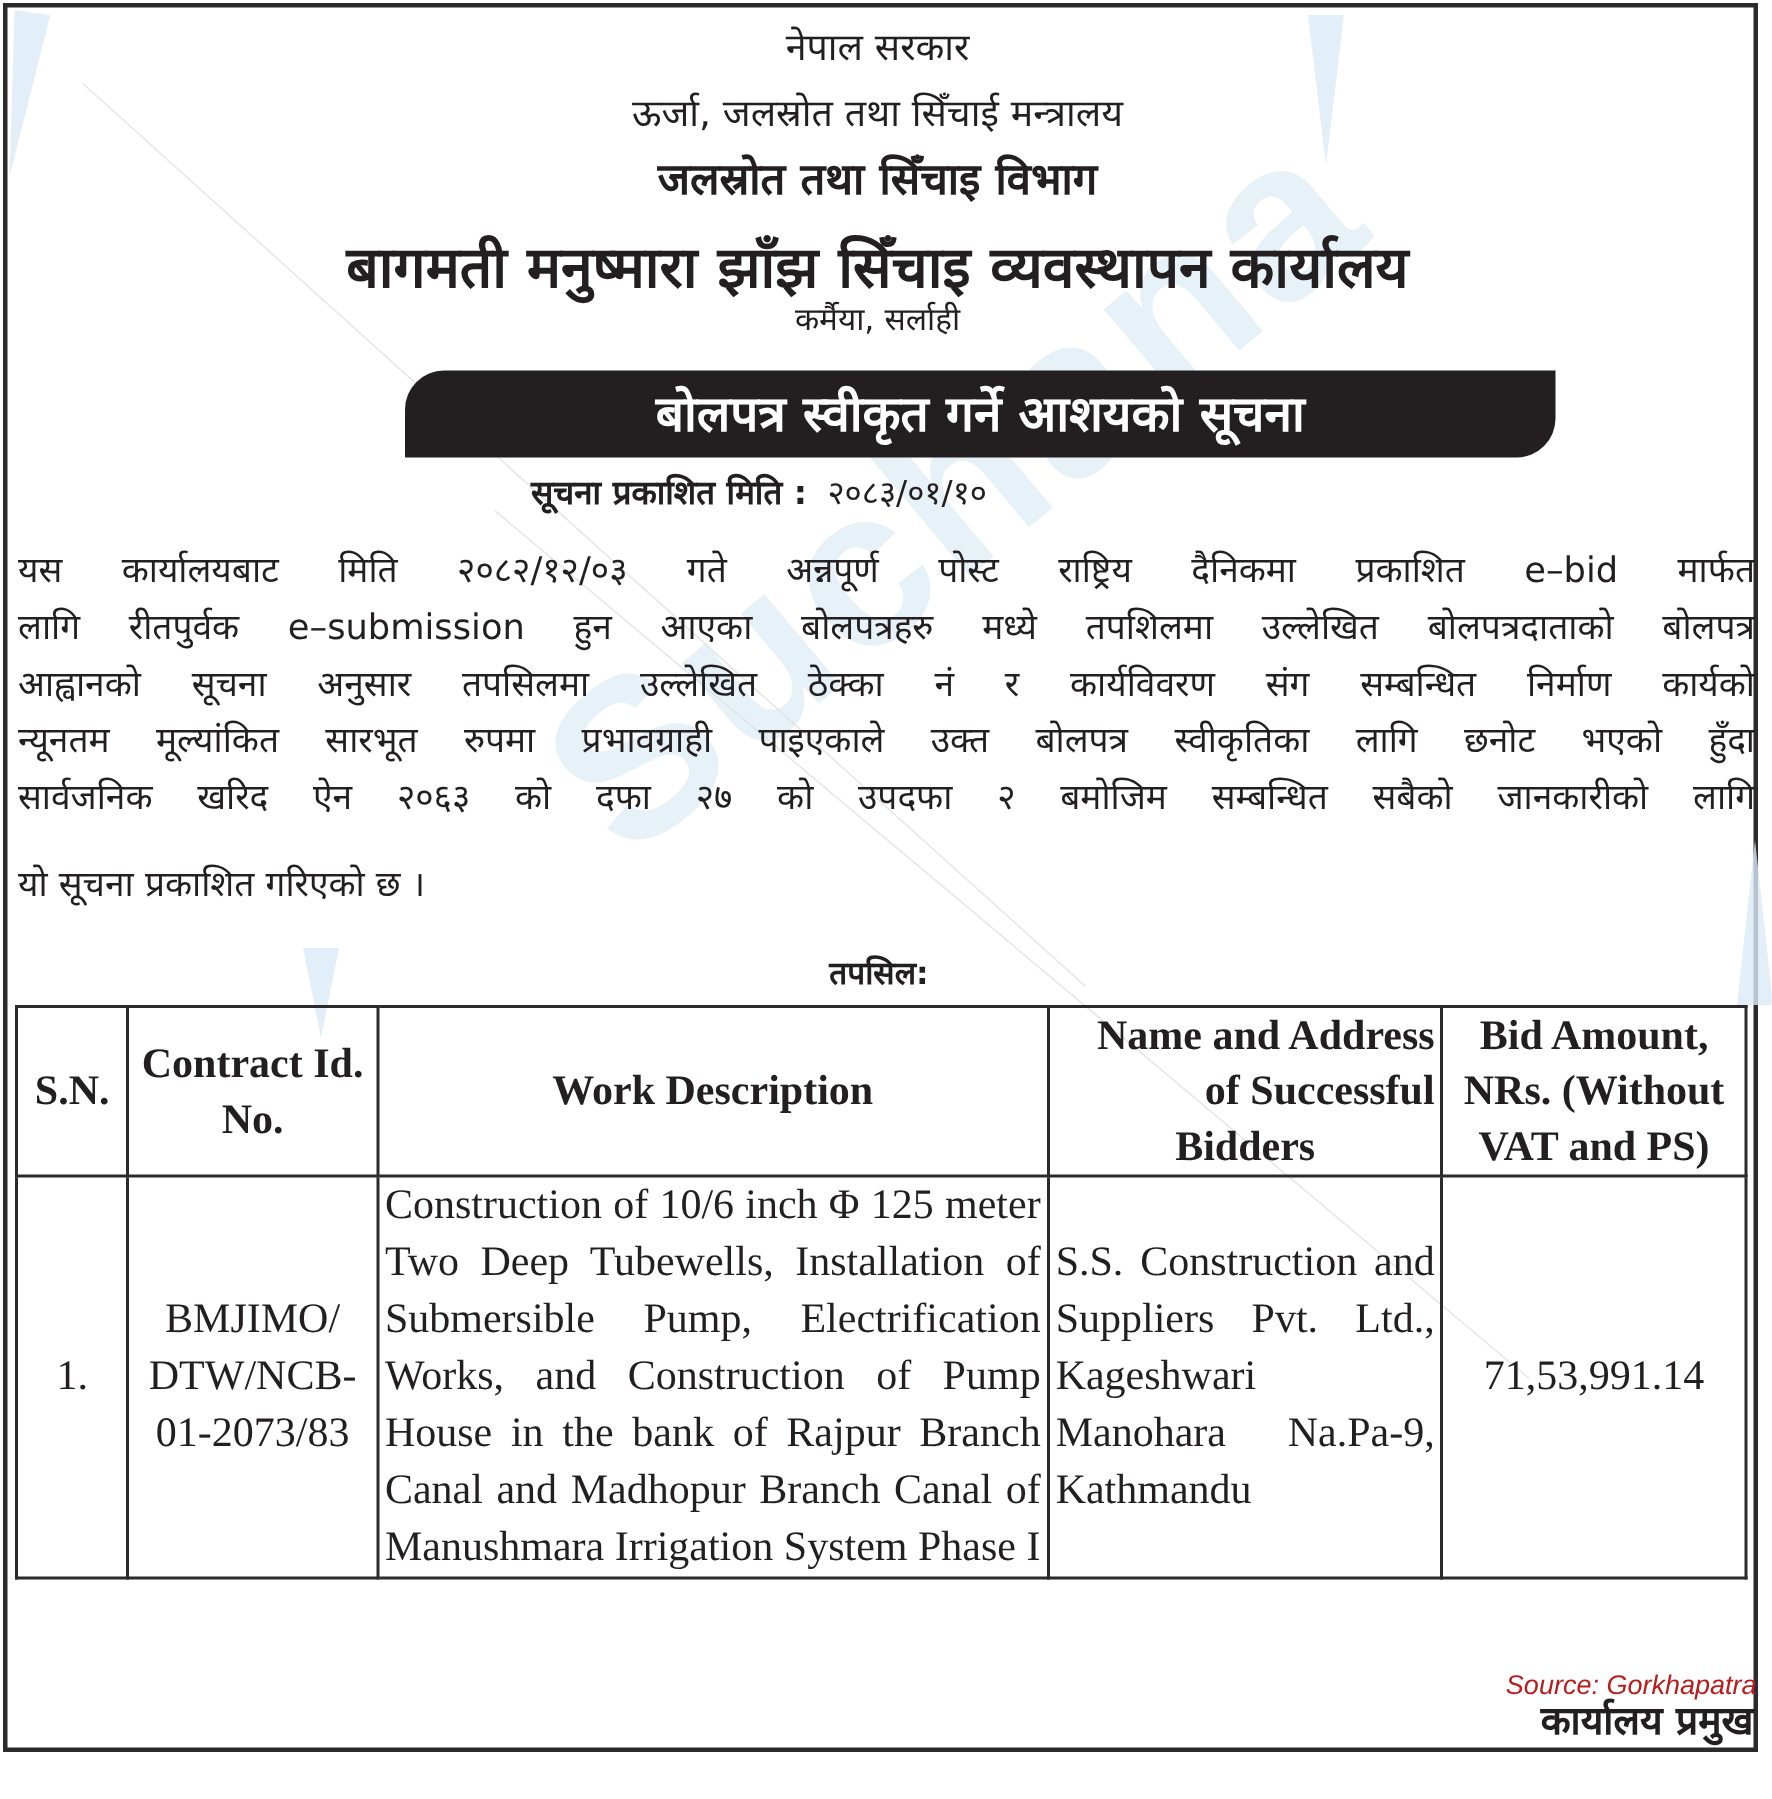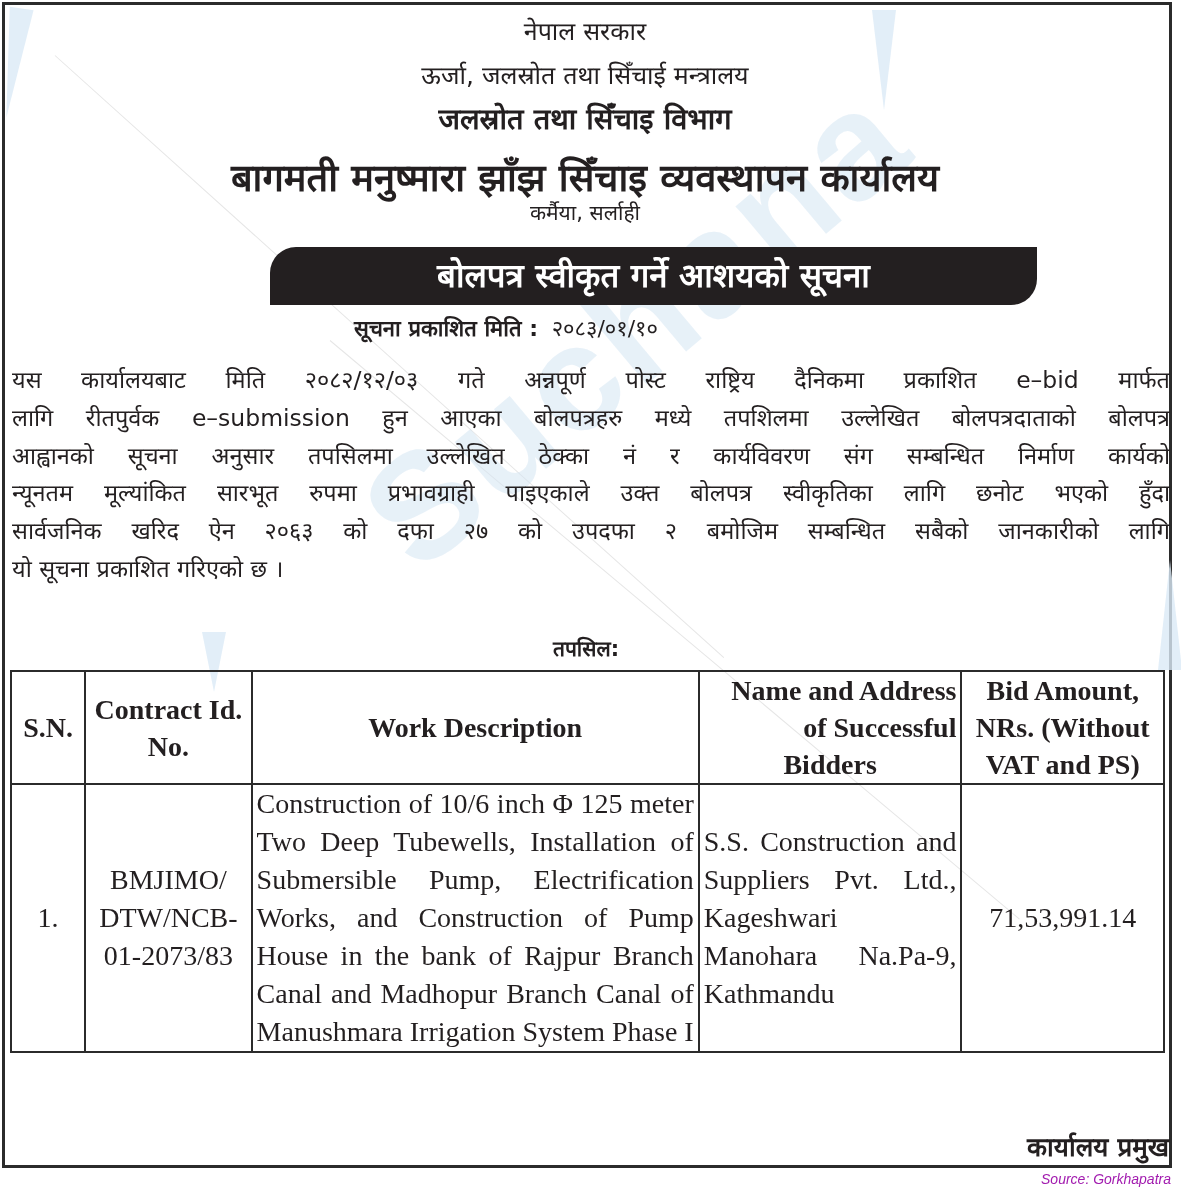--- a/index.html
+++ b/index.html
@@ -112,21 +112,21 @@
       text-align-last: left;
     }
     .body-line {
       display: block;
       text-align: justify;
       text-align-last: justify;
       white-space: nowrap;
       overflow: hidden;
       height: 37.8px;
     }
-    .body-line.last { text-align-last: left; }
+    .body-line.last { text-align-last: left; margin-top: 20px; }
 
     .tapasil {
       position: absolute;
       top: 634px;
       left: 0;
       width: 1172px;
       text-align: center;
       font-family: "DejaVu Sans", sans-serif;
       font-weight: bold;
       font-size: 21px;
@@ -170,25 +170,25 @@
       right: 12px;
       top: 1128px;
       font-family: "DejaVu Sans", sans-serif;
       font-weight: bold;
       font-size: 26px;
       white-space: nowrap;
     }
     .source {
       position: absolute;
       right: 10px;
-      top: 1171px;
+      top: 1113px;
       font-family: "Liberation Sans", sans-serif;
       font-style: italic;
-      font-size: 14px;
-      color: #a21caf;
+      font-size: 18px;
+      color: #b91c1c;
     }
   </style>
 </head>
 <body>
 
 <div class="notice-frame"></div>
 
 <div class="wm wm-tri" style="left:2px; top:8px; transform:rotate(8deg);"></div>
 <div class="wm wm-tri" style="left:872px; top:10px; border-top-width:100px;"></div>
 <div class="wm wm-tri" style="left:202px; top:632px; border-top-width:60px;"></div>

